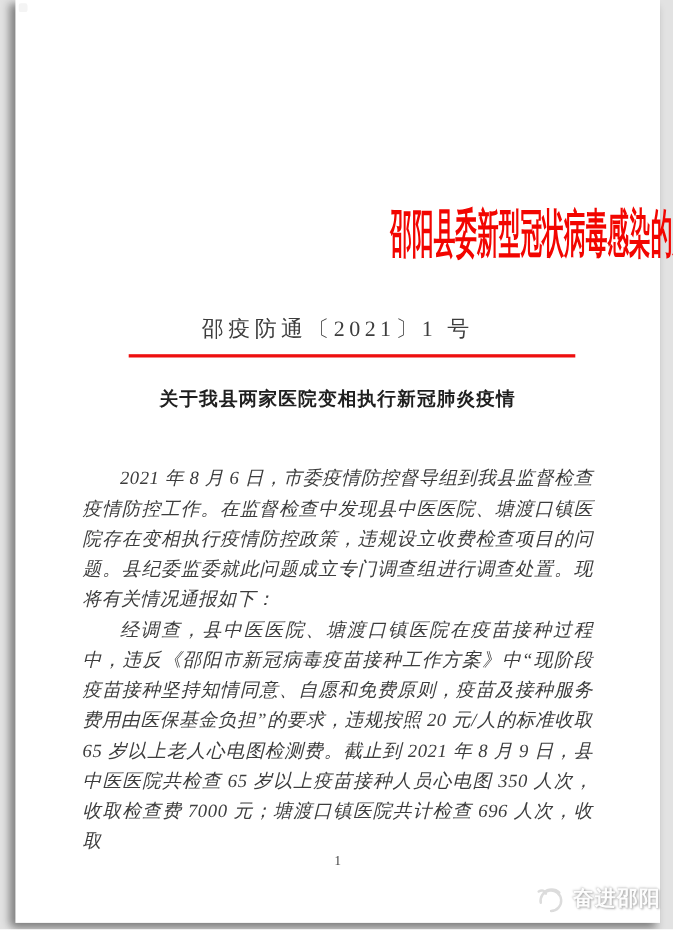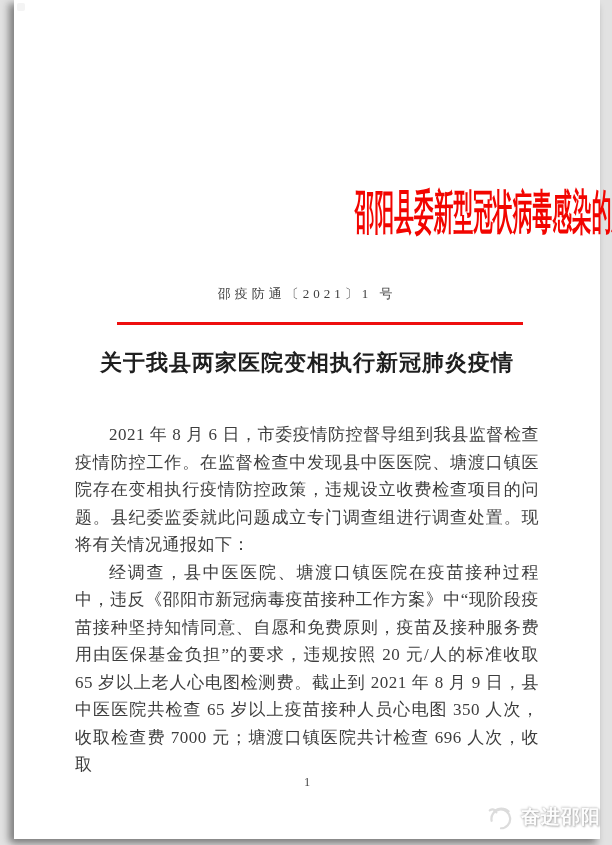--- a/index.html
+++ b/index.html
@@ -32,48 +32,49 @@
     font-family:"Liberation Sans","DejaVu Sans",sans-serif;
     font-weight:bold;
     font-size:47px;
     line-height:52px;
     color:#f20500;
     letter-spacing:0px;
   }
   .doc-number{
     position:absolute;left:0;top:285px;width:100%;
     text-align:center;
-    font-size:13px;color:#3d3d3d;
+    font-size:20px;color:#3d3d3d;
     letter-spacing:4px;
   }
   .red-rule{
     position:absolute;left:103px;top:322px;
     width:406px;height:3px;
     background:#ee0f0f;
   }
   .doc-title{
     position:absolute;left:0;top:348px;width:100%;
     text-align:center;
-    font-size:22px;font-weight:bold;
+    font-size:17px;font-weight:bold;
     line-height:30px;
     color:#1f1f1f;
     letter-spacing:1px;
   }
   .body-text{
     position:absolute;left:61px;top:421px;
     width:464px;
     font-size:17px;
     line-height:27.5px;
     color:#3d3d3d;
     text-align:justify;
     letter-spacing:0.5px;
   }
   .body-text p{
     margin:0;
     text-indent:2em;
+    font-style:italic;
   }
   .page-number{
     position:absolute;left:0;top:775px;width:100%;
     text-align:center;
     font-size:12.5px;color:#4a4a4a;
   }
   .watermark{
     position:absolute;left:472px;top:802px;
     display:flex;align-items:center;
     height:30px;

